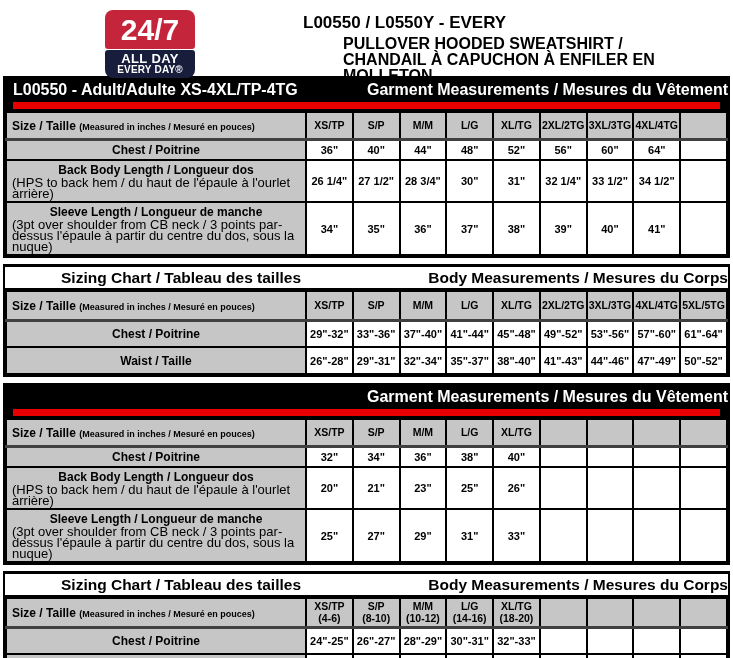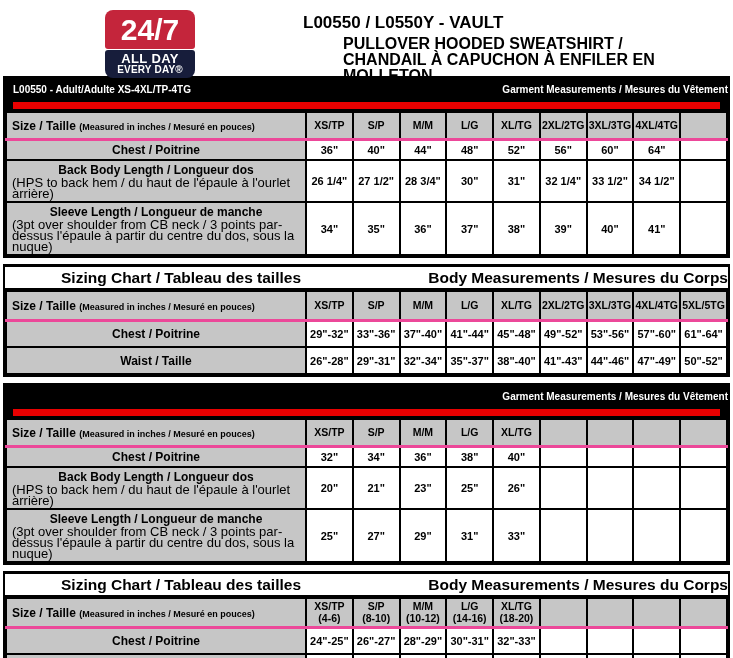--- a/index.html
+++ b/index.html
@@ -28,31 +28,31 @@
   .product-title { font-size:17px; line-height:20px; margin-bottom:3px; }
   .product-sub   { font-size:16px; line-height:16px;padding-left:40px; }
 
   
   .sections { padding:0 3px; }
   .section { border:2px solid #000; margin-bottom:6px; background:#fff; }
 
   .bar { display:flex; align-items:center; }
   .bar-left  { width:296px; padding-left:8px; white-space:nowrap; }
   .bar-right { flex:1; text-align:right; }
-  .sec-black .bar { background:var(--bar-black,#000); color:#fff; height:23px; font-size:10px; }
+  .sec-black .bar { background:var(--bar-black,#000); color:#fff; height:23px; font-size:16px; }
   .sec-white .bar { background:#fff; color:#000; height:24px; font-size:15.5px;
                     border-top:1px solid #000; border-bottom:2px solid #000;padding-left:48px; }
 
   .stripe-wrap { background:var(--bar-black,#000); padding:1px 8px 2px 8px; }
   .stripe { height:7px; background:var(--red-stripe,#e80000); }
 
   table.meas-table { width:100%; border-collapse:collapse; table-layout:fixed; }
   .meas-table td, .meas-table th { border:2px solid #000; vertical-align:middle; }
 
-  .size-header-row td, .size-header-row th { border-bottom:3px solid #ec4899; height:27px; }
+  .size-header-row td, .size-header-row th { border-bottom:3px solid #404040; height:27px; }
   .row-label-cell {
     background:var(--header-gray,#c6c6c6); text-align:left; padding:2px 5px; width:300px;
   }
   .size-label { font-size:12px; }
   .size-note  { font-size:9px; }
   .col-head {
     background:var(--header-gray,#c6c6c6); text-align:center;
     font-size:10.5px; line-height:12px; white-space:pre-line; font-weight:700;
   }
   .row-label { display:block; font-size:12px; line-height:14px;text-align:center; }
@@ -70,21 +70,21 @@
     <div class="logo">
       <div class="logo-top">
         <span>24/7</span>
       </div>
       <div class="logo-bottom">
         <span class="logo-all-day">ALL DAY</span>
         <span class="logo-every-day">EVERY DAY®</span>
       </div>
     </div>
     <div class="title-block">
-      <div class="product-title">L00550 / L0550Y - VAULT</div>
+      <div class="product-title">L00550 / L0550Y - EVERY</div>
       <div class="product-sub">PULLOVER HOODED SWEATSHIRT /</div>
       <div class="product-sub">CHANDAIL À CAPUCHON À ENFILER EN MOLLETON</div>
     </div>
   </div>
 
   <div class="sections">
   <section class="section sec-black">
     <div class="bar">
       <span class="bar-left">L00550 - Adult/Adulte XS-4XL/TP-4TG</span>
       <span class="bar-right">Garment Measurements / Mesures du Vêtement</span>

